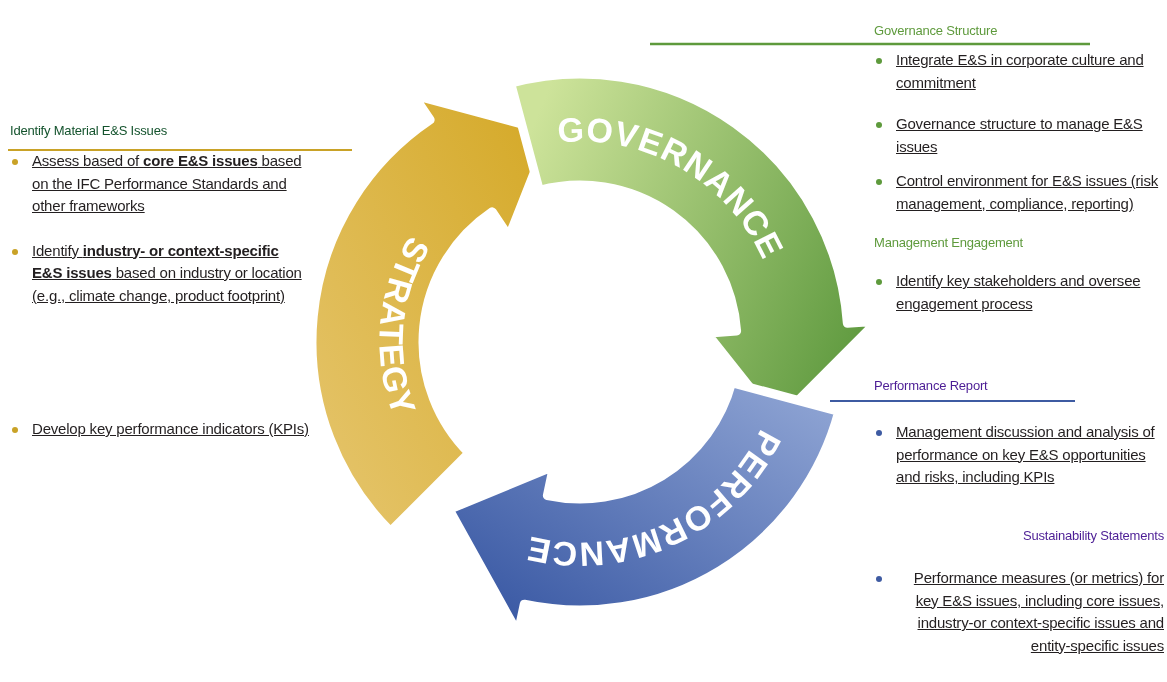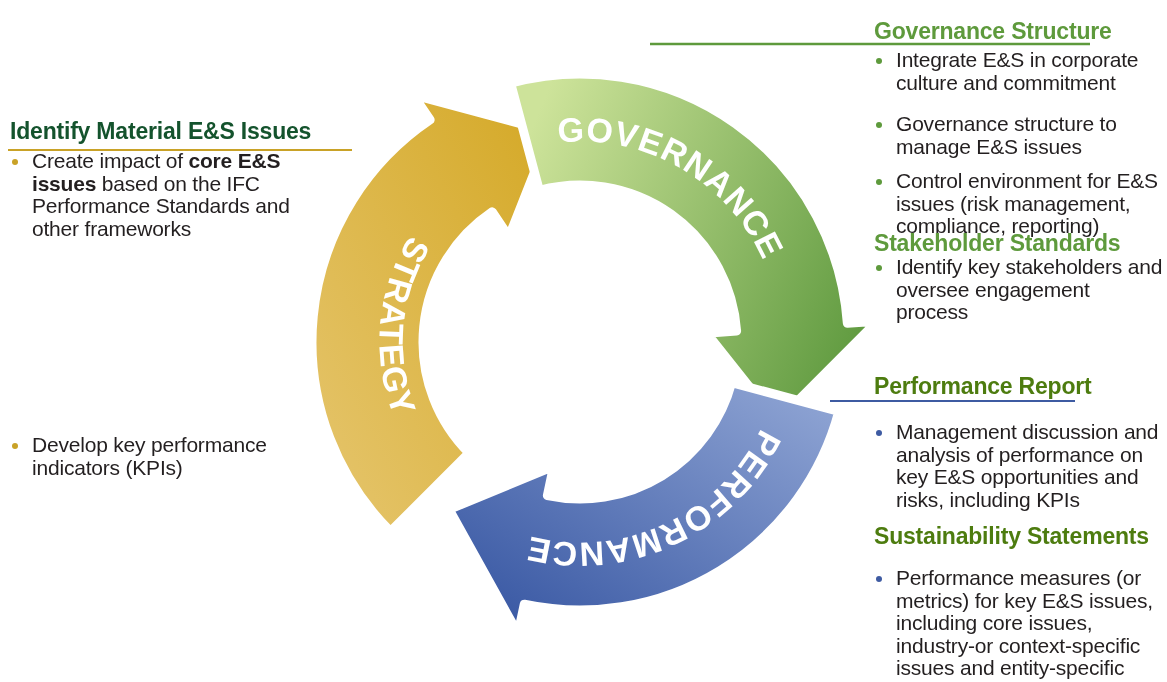--- a/index.html
+++ b/index.html
@@ -1,28 +1,28 @@
 <!DOCTYPE html>
 <html><head>
 <meta charset="utf-8">
 <style>
   html, body { margin:0; padding:0; background:#ffffff; }
   body { width:1167px; height:682px; position:relative; overflow:hidden;
          font-family:"Liberation Sans", sans-serif; color:#231f20; }
   #cycle { position:absolute; left:0; top:0; width:1167px; height:682px; }
   .section { position:absolute; }
-  .heading { font-size:23px; font-weight:bold; line-height:22px; letter-spacing:-0.2px; white-space:nowrap; }
+  .heading { font-size:13px; font-weight:normal; line-height:22px; letter-spacing:-0.2px; white-space:nowrap; }
   ul.bullets { list-style:none; margin:0; padding:0; }
-  ul.bullets li { position:relative; padding-left:22px; font-size:21px; line-height:22.5px; letter-spacing:-0.2px; }
+  ul.bullets li { position:relative; padding-left:22px; font-size:15px; line-height:22.5px; letter-spacing:-0.2px;text-decoration:underline; }
   ul.bullets li .dot { position:absolute; left:2px; top:9px; width:6px; height:6px; border-radius:50%; }
   .strat .heading { color:#14532d; }
   .strat .dot { background:#c9a227; }
   .gov .heading { color:#5e9a3c; }
   .gov .dot { background:#5e9a3c; }
-  .perf .heading { color:#4d7c0f; }
+  .perf .heading { color:#4c1d95; }
   .perf .dot { background:#3e5ba2; }
   b { font-weight:bold; }
 </style>
 </head>
 <body>
 
 <svg id="cycle" viewBox="0 0 1167 682" xmlns="http://www.w3.org/2000/svg">
   <defs>
     <linearGradient id="g-strategy" x1="0" y1="1" x2="1" y2="0">
       <stop offset="0" stop-color="#e6c66f"></stop>
@@ -59,53 +59,54 @@
   </text>
   <text fill="#fff" font-family="Liberation Sans, sans-serif" font-weight="bold" font-size="34" letter-spacing="1">
     <textPath href="#arc-strat-text" startOffset="50%" text-anchor="middle">STRATEGY</textPath>
   </text>
 </svg>
 
 <div class="section strat" style="left:10px; top:120px; width:300px;">
   <div>
     <div class="heading">Identify Material E&amp;S Issues</div>
     <ul class="bullets" style="margin-top:8px;">
-      <li><span class="dot"></span><span>Create impact of </span><b>core E&amp;S issues</b><span> based on the IFC Performance Standards and other frameworks</span></li>
+      <li><span class="dot"></span><span>Assess based of </span><b>core E&amp;S issues</b><span> based on the IFC Performance Standards and other frameworks</span></li>
+      <li style="margin-top:22px;"><span class="dot"></span><span>Identify </span><b>industry- or context-specific E&amp;S issues</b><span> based on industry or location (e.g., climate change, product footprint)</span></li>
     </ul>
   </div>
   <div style="position:absolute; top:292px; width:300px;">
     <ul class="bullets" style="margin-top:2px;">
-      <li style="margin-top:22px;"><span class="dot"></span><span>Develop key performance indicators (KPIs)</span></li>
+      <li style="margin-top:6px;"><span class="dot"></span><span>Develop key performance indicators (KPIs)</span></li>
     </ul>
   </div>
 </div>
 
 <div class="section gov" style="left:874px; top:20px; width:290px;">
   <div>
     <div class="heading">Governance Structure</div>
     <ul class="bullets" style="margin-top:7px;">
       <li><span class="dot"></span><span>Integrate E&amp;S in corporate culture and commitment</span></li>
       <li style="margin-top:19px;"><span class="dot"></span><span>Governance structure to manage E&amp;S issues</span></li>
       <li style="margin-top:12px;"><span class="dot"></span><span>Control environment for E&amp;S issues (risk management, compliance, reporting)</span></li>
     </ul>
   </div>
   <div style="position:absolute; top:212px; width:290px;">
-    <div class="heading">Stakeholder Standards</div>
-    <ul class="bullets" style="margin-top:2px;">
+    <div class="heading">Management Engagement</div>
+    <ul class="bullets" style="margin-top:16px;">
       <li><span class="dot"></span><span>Identify key stakeholders and oversee engagement process</span></li>
     </ul>
   </div>
 </div>
 
 <div class="section perf" style="left:874px; top:375px; width:290px;">
   <div>
     <div class="heading">Performance Report</div>
     <ul class="bullets" style="margin-top:24px;">
       <li><span class="dot"></span><span>Management discussion and analysis of performance on key E&amp;S opportunities and risks, including KPIs</span></li>
     </ul>
   </div>
-  <div style="position:absolute; top:150px; width:290px;">
+  <div style="position:absolute; top:150px; width:290px;text-align:right;">
     <div class="heading">Sustainability Statements</div>
     <ul class="bullets" style="margin-top:20px;">
       <li><span class="dot"></span><span>Performance measures (or metrics) for key E&amp;S issues, including core issues, industry-or context-specific issues and entity-specific issues</span></li>
     </ul>
   </div>
 </div>
 
 </body></html>

